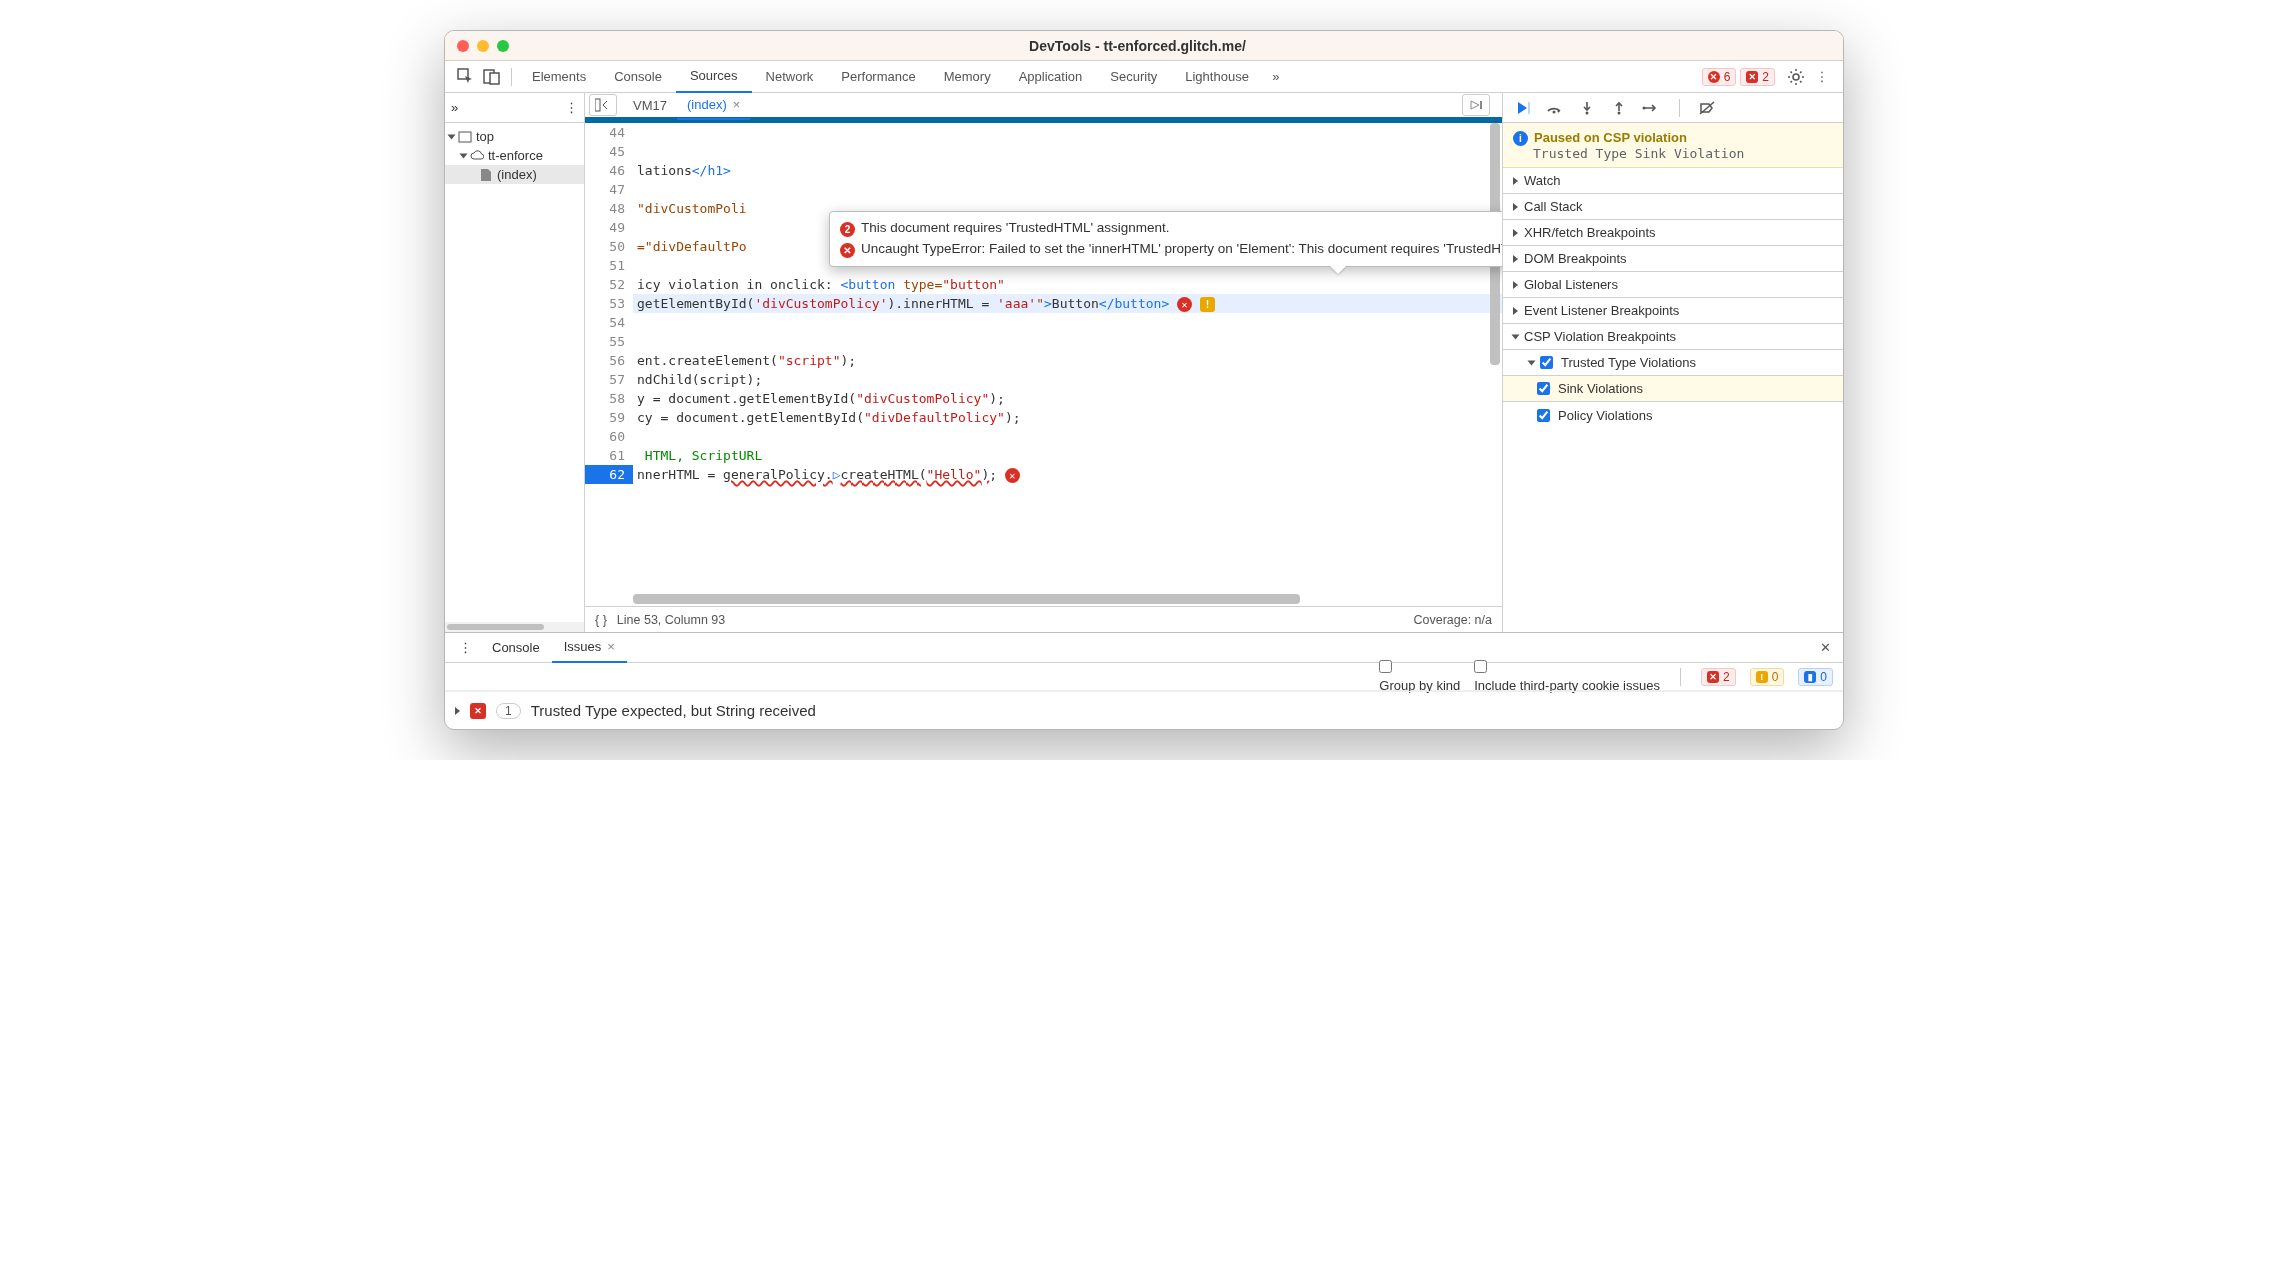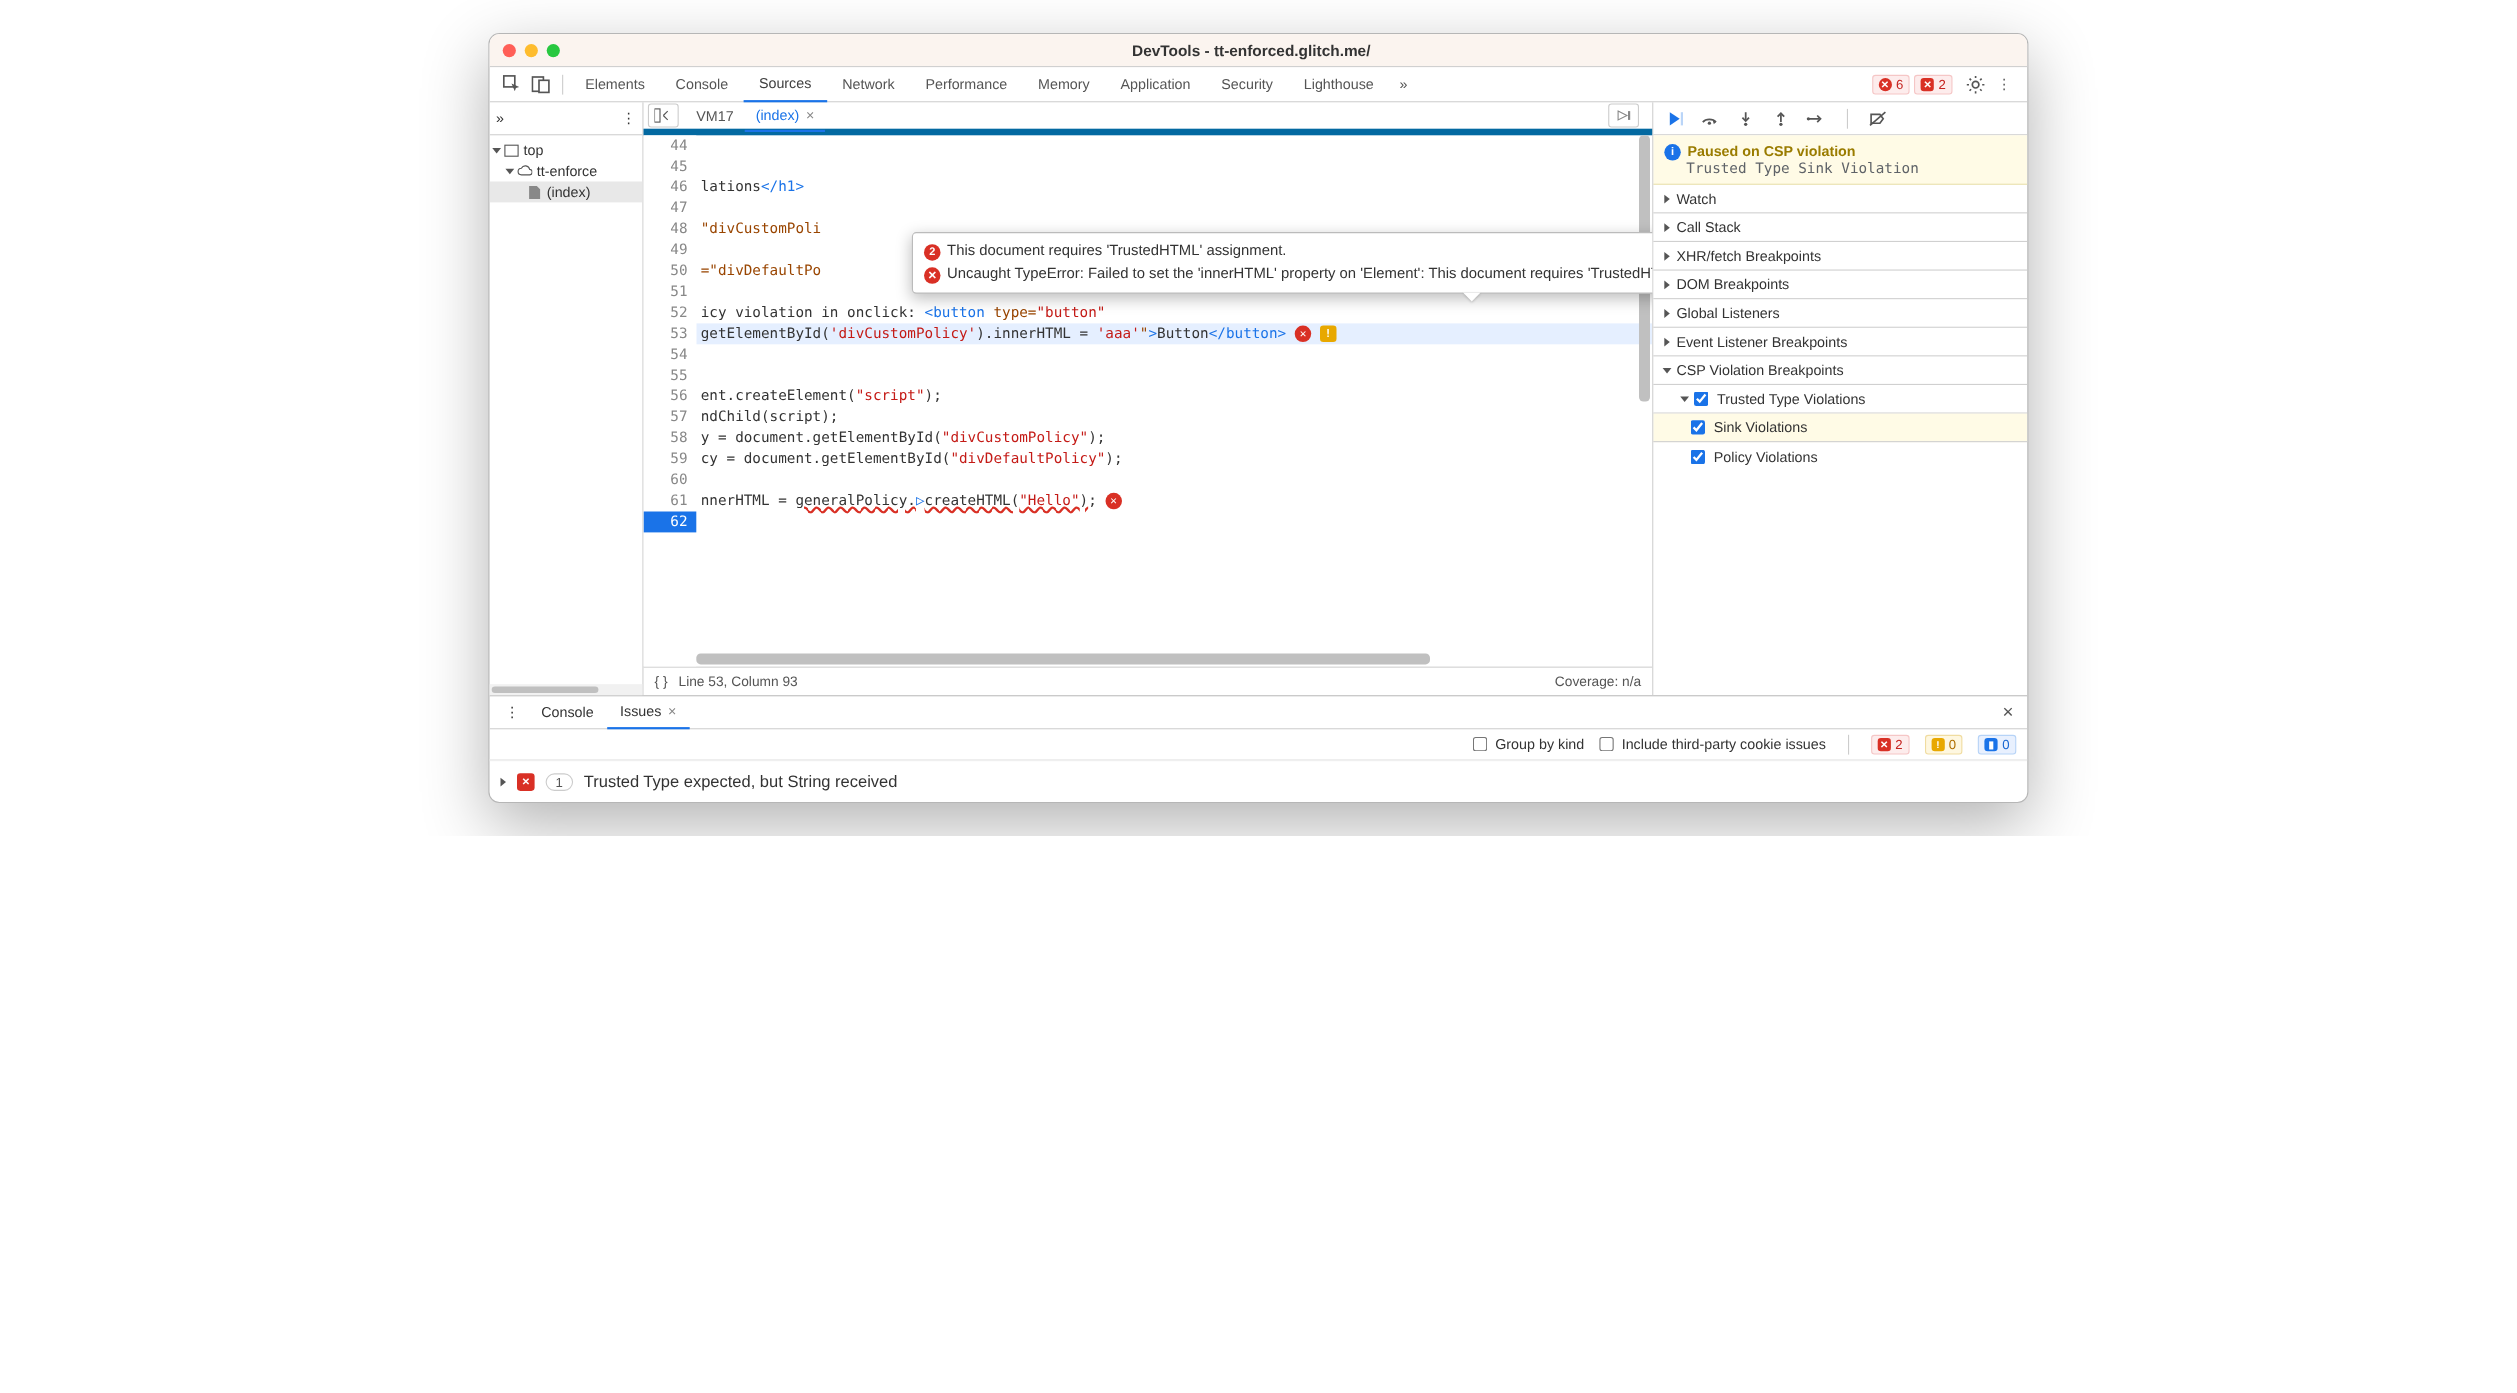--- a/index.html
+++ b/index.html
@@ -75,21 +75,21 @@
 .section .tri2.open{ transform:rotate(90deg);}
 .cb { width:13px; height:13px; accent-color:#1a73e8; margin-right:2px;}
 .indent { padding-left: 26px; }
 .indent2 { padding-left: 34px; }
 .drawer { border-top: 1px solid #bdbdbd; display: flex; flex-direction: column; }
 .drawer-tabs { height: 30px; display: flex; align-items: center; gap: 0; padding: 0 6px; border-bottom:1px solid #d0d0d0;}
 .drawer-tabs .dtab { padding: 0 12px; height: 30px; display: flex; align-items: center; gap:6px; }
 .drawer-tabs .dtab.active { border-bottom: 2px solid #1a73e8; font-weight: 500; }
 .drawer-tabs .dclose { margin-left: auto; color:#555; cursor:pointer; padding:0 6px;}
 .issues-toolbar { height: 28px; display: flex; align-items: center; gap: 14px; padding: 0 10px; justify-content: flex-end; border-bottom:1px solid #eee; font-size:13px;}
-.chk { display: flex; align-items: center; gap: 5px; color:#333;}
+.chk { display: flex; align-items: flex-start; gap: 5px; color:#333;flex-direction:column;}
 .issues-list { padding: 4px 0; border-top:1px solid #eee;}
 .issue-row { display: flex; align-items: center; gap: 10px; padding: 6px 10px; font-size: 15px; }
 .issue-count { border:1px solid #ccc; border-radius: 10px; padding: 0 8px; font-size: 12px; color:#555;}
 .inline-ic{ width:15px; height:15px; display:inline-flex; align-items:center; justify-content:center; border-radius:50%; color:#fff; font-size:10px; font-weight:bold; vertical-align:middle;}
 .ic-err{background:#d93025;} .ic-warn{background:#e8a800; border-radius:3px;}
 svg{display:block;}
 </style>
 </head>
 <body>
 
@@ -244,20 +244,21 @@
           <div class="code-line"></div>
           <div class="code-line">icy violation in onclick: <span class="c-tag">&lt;button</span> <span class="c-attr">type=</span><span class="c-str">"button"</span></div>
           <div class="code-line hl">getElementById(<span class="c-str">'divCustomPolicy'</span>).innerHTML = <span class="c-str">'aaa'</span><span class="c-attr">"</span><span class="c-tag">&gt;</span>Button<span class="c-tag">&lt;/button&gt;</span> <span class="inline-ic ic-err">✕</span> <span class="inline-ic ic-warn">!</span></div>
           <div class="code-line"></div>
           <div class="code-line"></div>
           <div class="code-line">ent.createElement(<span class="c-str">"script"</span>);</div>
           <div class="code-line">ndChild(script);</div>
           <div class="code-line">y = document.getElementById(<span class="c-str">"divCustomPolicy"</span>);</div>
           <div class="code-line">cy = document.getElementById(<span class="c-str">"divDefaultPolicy"</span>);</div>
           <div class="code-line"></div>
+          <div class="code-line"><span class="c-cmt"> HTML, ScriptURL</span></div>
           <div class="code-line">nnerHTML = <span class="squiggle">generalPolicy.</span><span style="color:#1a73e8">▷</span><span class="squiggle">createHTML(<span class="c-str">"Hello"</span>)</span>; <span class="inline-ic ic-err">✕</span></div>
         </div>
         <div class="vscroll">
             <div class="thumb"></div>
           </div>
         <div class="hscroll">
             <div class="thumb"></div>
           </div>
 
         <div class="tooltip">

